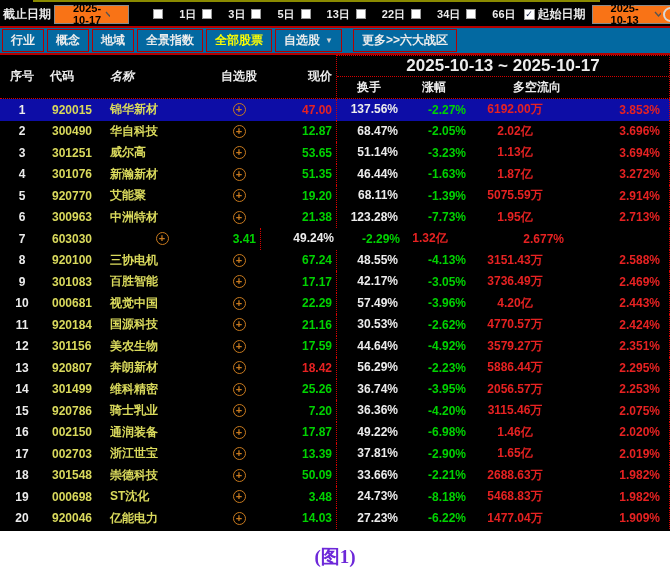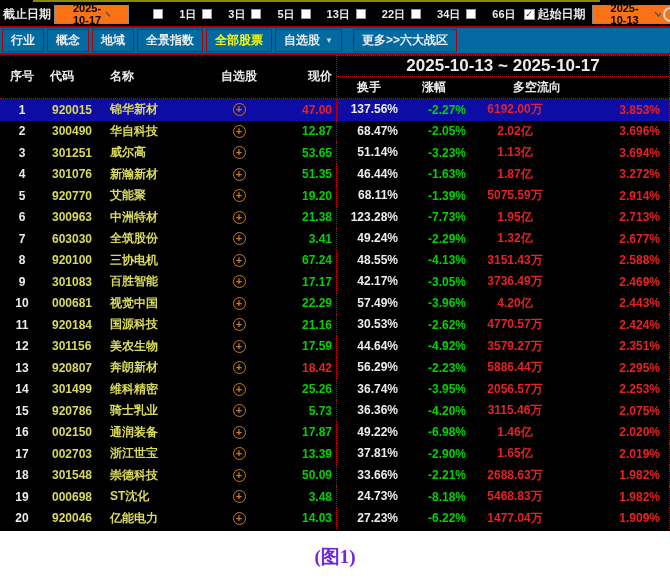--- a/index.html
+++ b/index.html
@@ -52,21 +52,21 @@
     grid-template-columns: 44px 62px 112px 42px 76px; align-items: center; }
   .thead-right { width: 334px; display: flex; flex-direction: column;
     border-left: 1px dotted var(--dotted-red); border-top: 1px dotted var(--dotted-red);
     border-right: 1px dotted var(--dotted-red); }
   .daterange { height: 21px; display: flex; align-items: center; justify-content: center;
     border-bottom: 1px dotted var(--dotted-red); font-size: 17px; }
   .thead-cols { flex: 1; display: grid; grid-template-columns: 64px 66px 104px 96px;
     align-items: center; }
   .h-seq { text-align: center; }
   .h-code { padding-left: 6px; }
-  .h-name { padding-left: 4px; }
+  .h-name { padding-left: 4px; font-style: italic; }
   .h-add { text-align: center; }
   .h-price { text-align: right; padding-right: 4px; }
   .h-turn, .h-chg { text-align: center; }
   .h-flow { text-align: right; padding-right: 10px; }
   .h-delta { text-align: right; padding-right: 4px; }
 
   .tbody { height: 430px; }
   .row { height: 21.5px; align-items: center; font-size: 12px; font-weight: bold;
     border-right: 1px dotted var(--dotted-red); cursor: default; }
   .row.hl { background: var(--row-highlight); }
@@ -302,21 +302,20 @@
         </span>
         <span class="c-price down">21.38</span>
         <span class="c-turn">123.28%</span>
         <span class="c-chg down">-7.73%</span>
         <span class="c-flow">1.95亿</span>
         <span class="c-delta">2.713%</span>
       </div>
       <div class="grid-cols row">
         <span class="c-seq">7</span>
         <span class="c-code">603030</span>
-        <span class="c-name">全筑股份</span>
         <span class="c-add">
           <span class="plus">+</span>
         </span>
         <span class="c-price down">3.41</span>
         <span class="c-turn">49.24%</span>
         <span class="c-chg down">-2.29%</span>
         <span class="c-flow">1.32亿</span>
         <span class="c-delta">2.677%</span>
       </div>
       <div class="grid-cols row">
@@ -410,21 +409,21 @@
         <span class="c-flow">2056.57万</span>
         <span class="c-delta">2.253%</span>
       </div>
       <div class="grid-cols row">
         <span class="c-seq">15</span>
         <span class="c-code">920786</span>
         <span class="c-name">骑士乳业</span>
         <span class="c-add">
           <span class="plus">+</span>
         </span>
-        <span class="c-price down">5.73</span>
+        <span class="c-price down">7.20</span>
         <span class="c-turn">36.36%</span>
         <span class="c-chg down">-4.20%</span>
         <span class="c-flow">3115.46万</span>
         <span class="c-delta">2.075%</span>
       </div>
       <div class="grid-cols row">
         <span class="c-seq">16</span>
         <span class="c-code">002150</span>
         <span class="c-name">通润装备</span>
         <span class="c-add">

